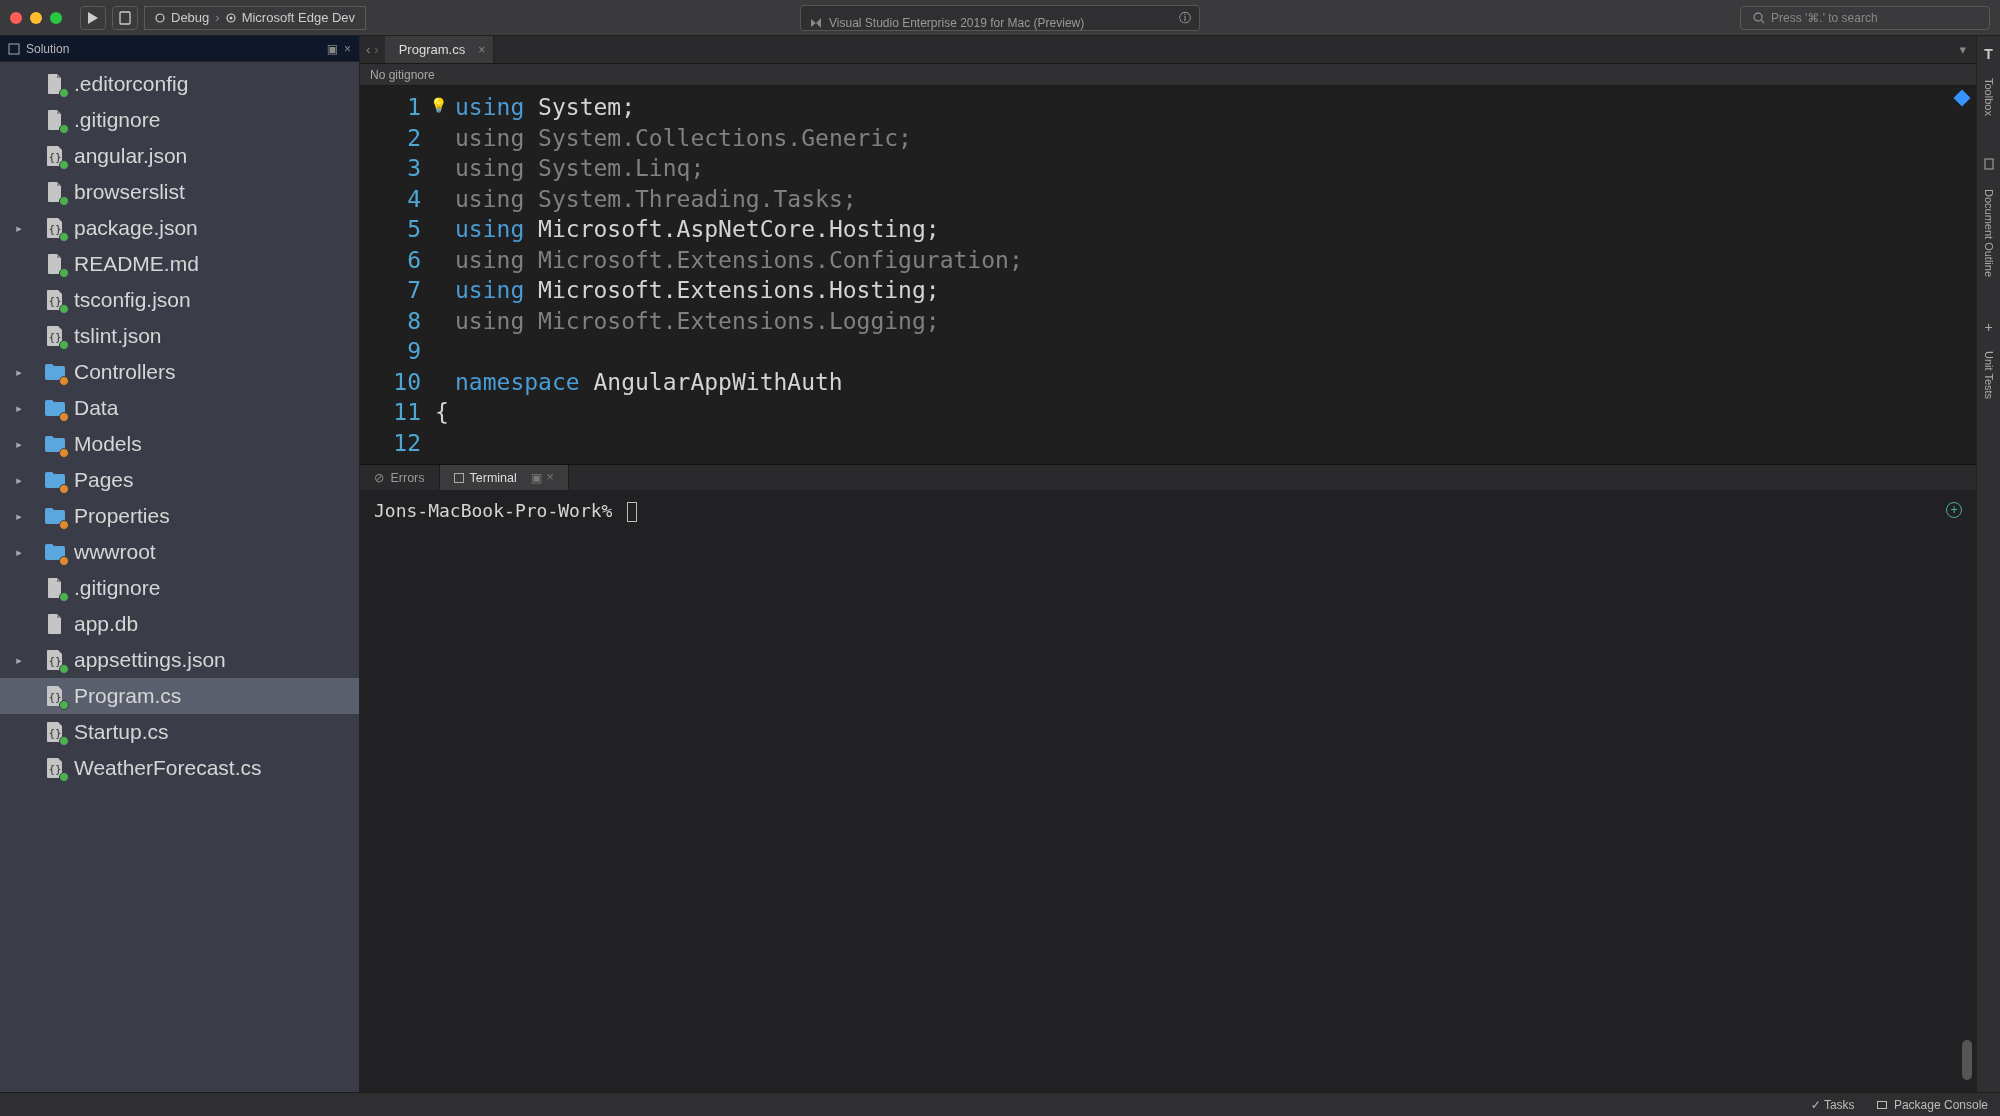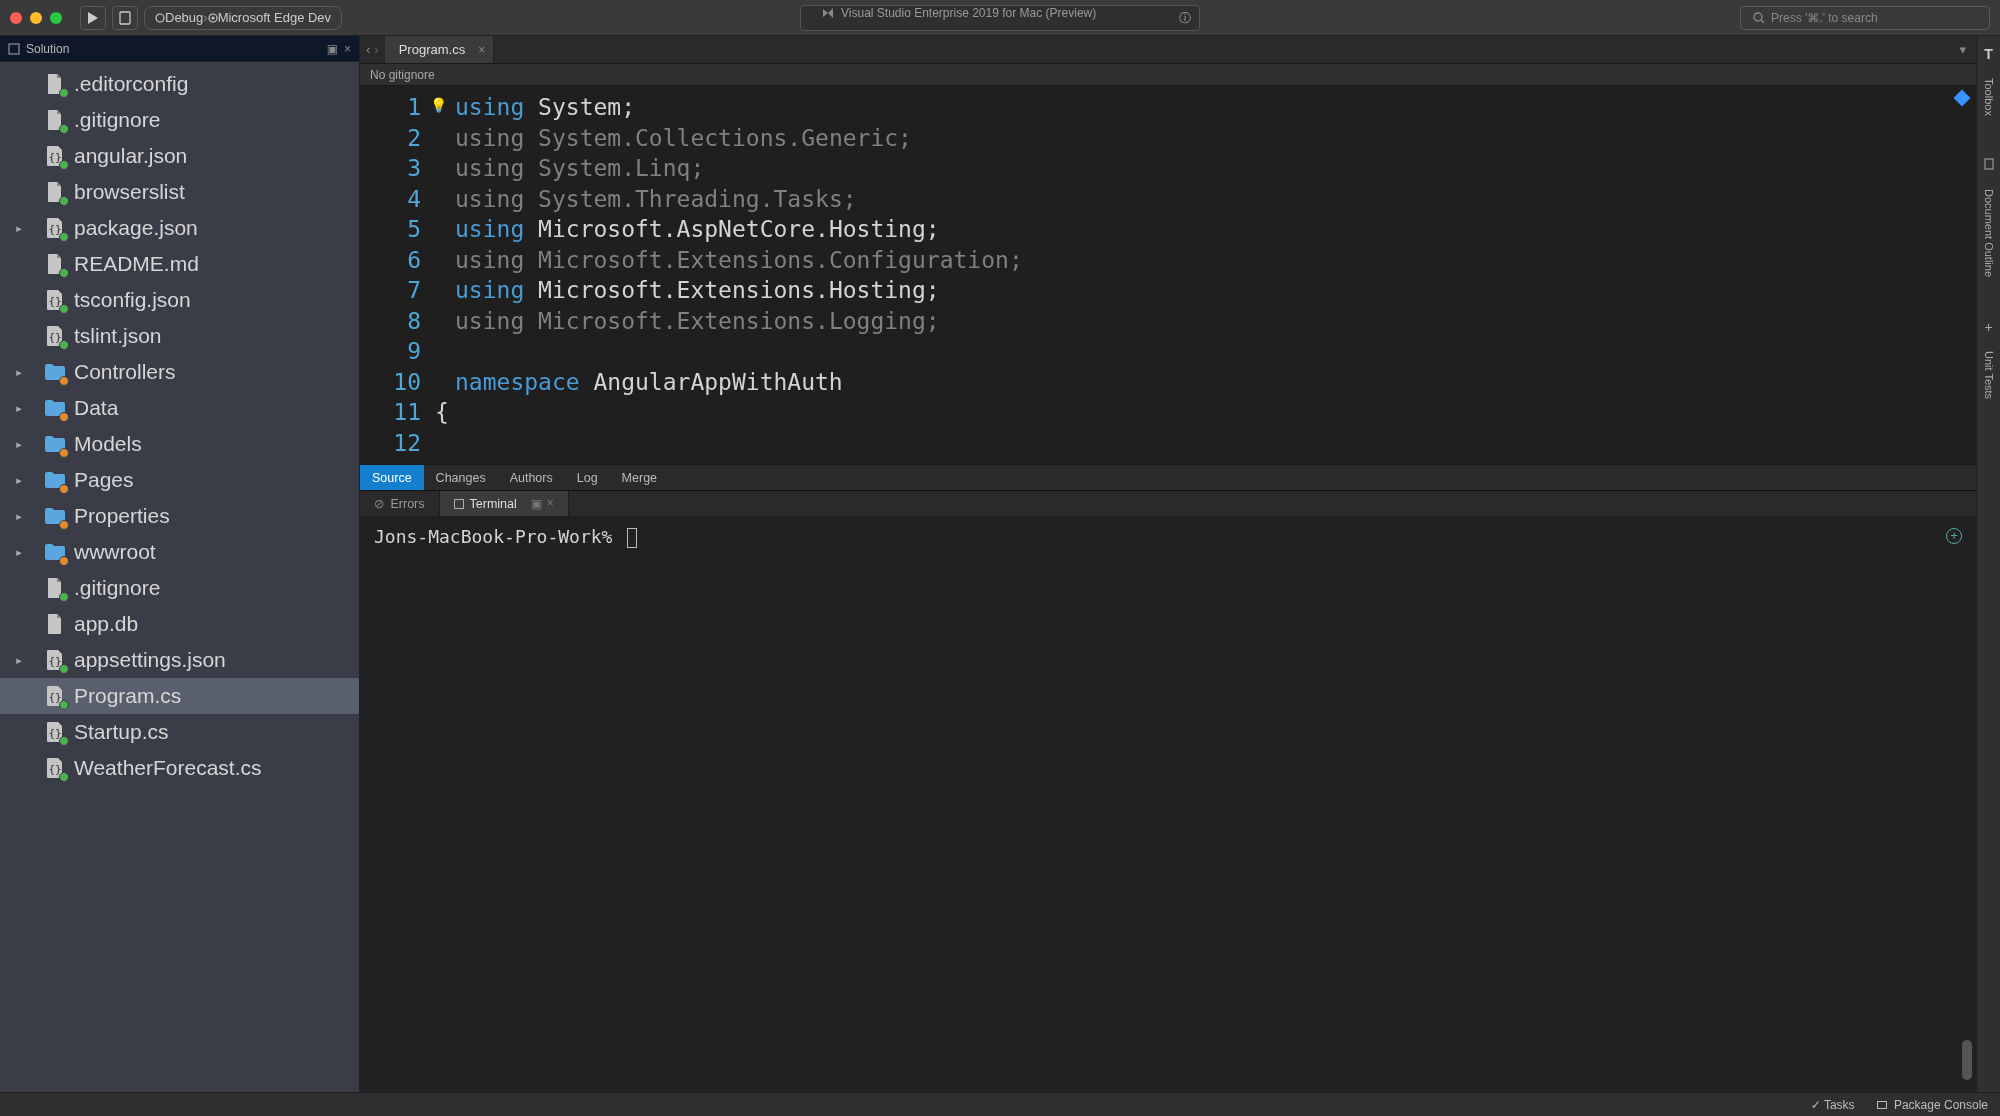--- a/index.html
+++ b/index.html
@@ -30,30 +30,30 @@
   .traffic .g { background:#28c840;}
   .toolbar-btn {
     height: 24px; min-width: 26px;
     border:1px solid #5a5a5a; border-radius:4px;
     display:inline-flex; align-items:center; justify-content:center;
     margin-right:6px; padding:0 6px; color:#ccc; background:#3a3a3d;
     font-size:12px;
   }
   .toolbar-btn svg { display:block;}
   .config-select {
-    height:24px; border:1px solid #5a5a5a; border-radius:8px;
+    height:24px; border:1px solid #5a5a5a; border-radius:0;
     display:inline-flex; align-items:center; padding:0 10px;
-    background:#3a3a3d; color:#ccc; font-size:13px; gap:0;
+    background:#3a3a3d; color:#ccc; font-size:13px; gap:6px;
     margin-right:6px;
   }
   .titlebar-center {
     position:absolute; left:50%; transform:translateX(-50%);
     height:26px; border:1px solid #555; border-radius:4px;
     background:#2f2f32; color:#9a9a9a; font-size:12px;
-    display:flex; align-items:flex-start; padding:0 60px 0 20px; gap:6px;
+    display:flex; align-items:flex-end; padding:0 60px 0 8px; gap:6px;
     min-width:400px;
   }
   .title-info-icon {
     position:absolute; right:8px; top:4px; color:#aaa;
   }
   .search-pill {
     margin-left:auto; height:24px; border:1px solid #5a5a5a;
     border-radius:4px; background:#3a3a3d; display:flex;
     align-items:center; padding:0 12px; color:#888; font-size:12px;
     gap:6px; min-width:250px;
@@ -525,27 +525,20 @@
           <div><span class="kw">using</span><span class="ns"> Microsoft.AspNetCore.Hosting;</span></div>
           <div><span class="kw dim">using</span><span class="dim"> Microsoft.Extensions.Configuration;</span></div>
           <div><span class="kw">using</span><span class="ns"> Microsoft.Extensions.Hosting;</span></div>
           <div><span class="kw dim">using</span><span class="dim"> Microsoft.Extensions.Logging;</span></div>
           <div>&nbsp;</div>
           <div><span class="kw">namespace</span><span class="ns"> AngularAppWithAuth</span></div>
           <div>{</div>
         </div>
     </div>
 
-    <div class="source-tabs" id="srctabs">
-        <div class="source-tab active">Source</div>
-        <div class="source-tab">Changes</div>
-        <div class="source-tab">Authors</div>
-        <div class="source-tab">Log</div>
-        <div class="source-tab">Merge</div>
-      </div>
 
     <div class="bottom-panel-tabs">
       <div class="panel-tab">
         <span style="color:#888">⊘</span>
         <span>Errors</span>
       </div>
       <div class="panel-tab active">
         <span style="display:inline-block;width:10px;height:10px;border:1px solid #aaa"></span>
         <span>Terminal</span>
         <span class="mini-icons">

